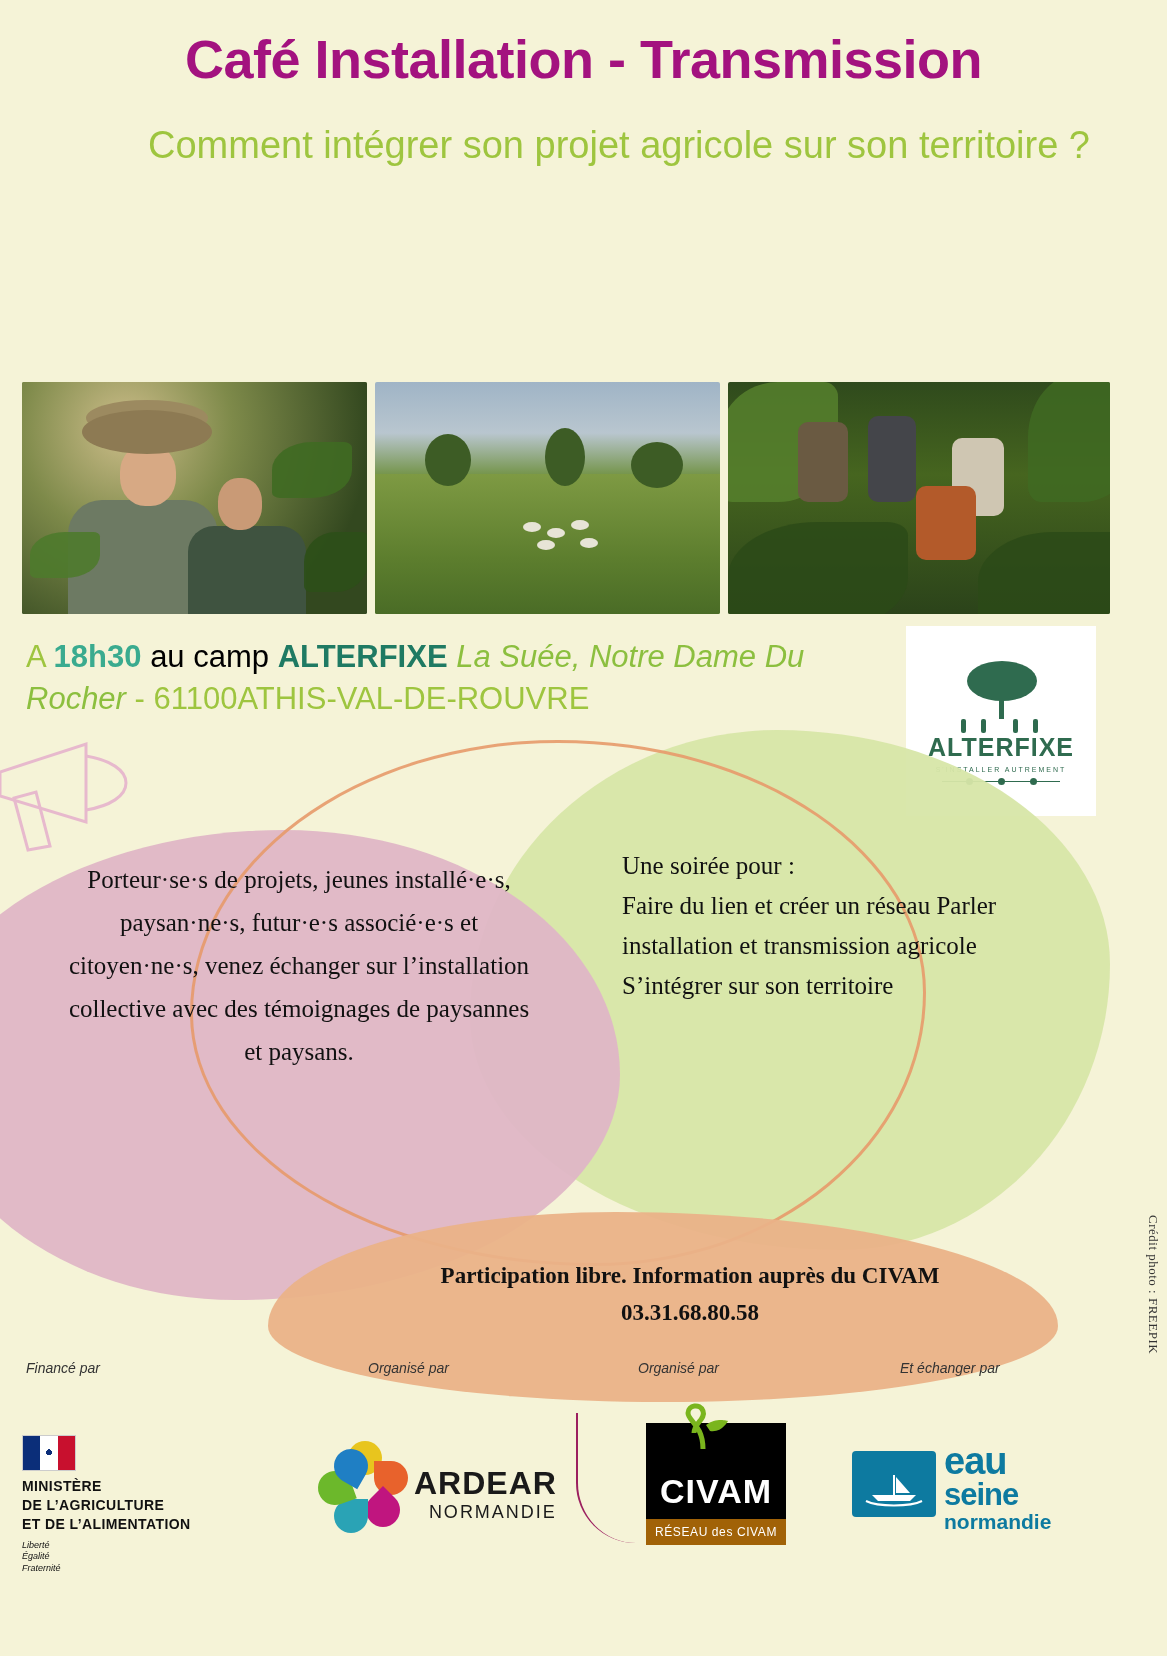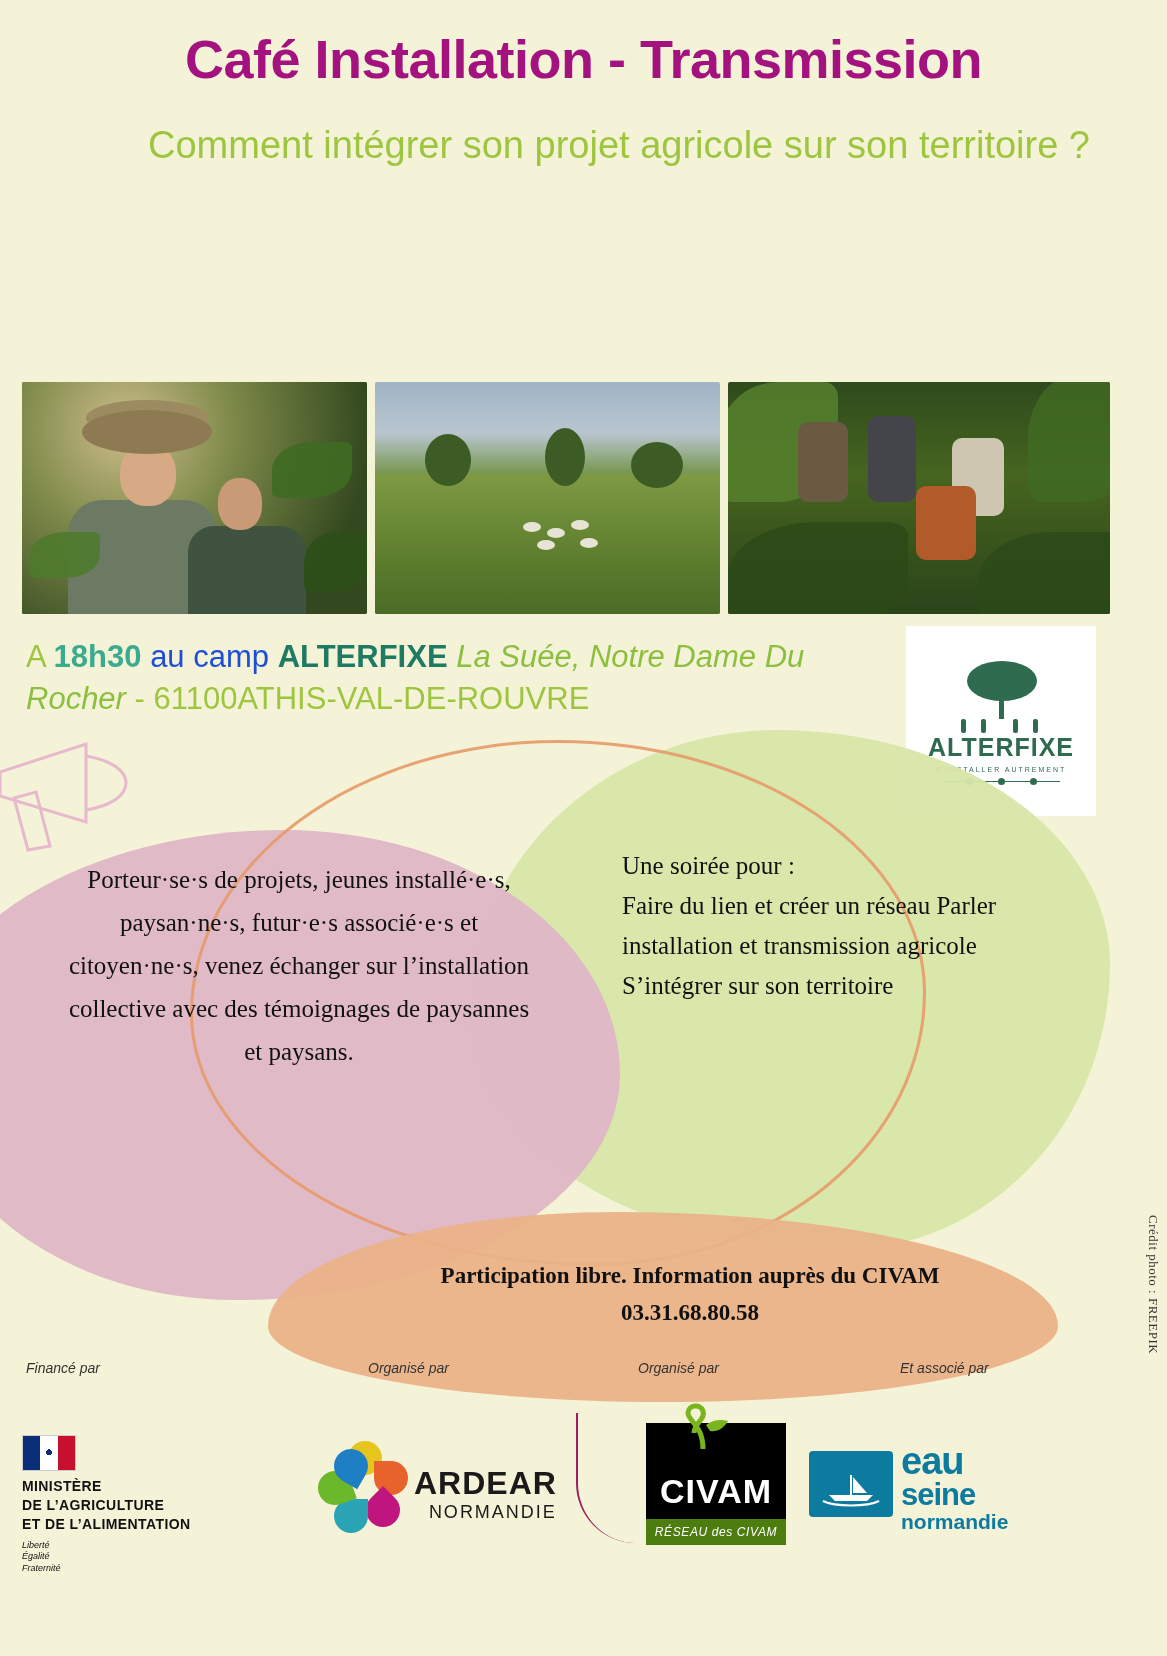--- a/index.html
+++ b/index.html
@@ -95,21 +95,21 @@
     position: absolute;
     top: 636px;
     left: 26px;
     width: 880px;
     font-size: 31px;
     line-height: 1.35;
     color: #9ec53f;
   }
   .timeplace .tp-a { color:#9ec53f; }
   .timeplace .tp-time { color:#3aab8f; font-weight:bold; }
-  .timeplace .tp-camp { color:#1d4ed8; }
+  .timeplace .tp-camp { color:#000000; }
   .timeplace .tp-name { color:#1f7a63; font-weight:bold; }
   .timeplace .tp-loc { color:#8cbf3f; font-style: italic; }
   .timeplace .tp-addr { color:#9ec53f; }
 
   
   .alterfixe-box {
     position: absolute;
     top: 626px;
     left: 906px;
     width: 190px;
@@ -216,25 +216,25 @@
   .ard-pet { position:absolute; width:34px; height:34px; border-radius:50% 50% 50% 0; }
   .ardear-txt { position:absolute; left:96px; top:28px; }
   .ardear-name { font-size:32px; font-weight:bold; color:#1a1a1a; letter-spacing:1px; }
   .ardear-sub { font-size:18px; color:#1a1a1a; letter-spacing:2px; text-align:right; }
 
   
   .civam { position:absolute; left:646px; top:8px; width:140px; }
   .civam-green { width:140px; height:96px; background:#000000; position:relative; }
   .civam-name { position:absolute; bottom:8px; left:0; width:140px; text-align:center; color:#fff; font-size:34px; font-weight:bold; letter-spacing:1px;}
   .civam-spiral { position:absolute; left:30px; top:-24px; width:54px; height:54px; }
-  .civam-orange { width:140px; height:26px; background:#4d7c0f; color:#fff; font-size:12px; display:flex; align-items:center; justify-content:center; letter-spacing:.6px;font-style:italic;}
+  .civam-orange { width:140px; height:26px; background:#a16207; color:#fff; font-size:12px; display:flex; align-items:center; justify-content:center; letter-spacing:.6px;}
   .civam-stem { position:absolute; left:-70px; top:-10px; width:80px; height:130px; border-left:2px solid #9b1f5f; border-radius:0 0 0 60px; }
 
   
-  .eau { position:absolute; left:809px; top:28px; width:260px; height:96px; }
+  .eau { position:absolute; left:852px; top:28px; width:260px; height:96px; }
   .eau-badge { position:absolute; left:0; top:8px; width:84px; height:66px; background:#0d7aa0; border-radius:4px; }
   .eau-boat { position:absolute; left:10px; top:20px; width:64px; height:40px; }
   .eau-txt { position:absolute; left:92px; top:0; color:#0d7aa0; }
   .eau-l1 { font-size:38px; font-weight:bold; letter-spacing:-1px; line-height:.95; }
   .eau-l2 { font-size:31px; font-weight:bold; letter-spacing:-1px; line-height:1; }
   .eau-l3 { font-size:21px; font-weight:bold; letter-spacing:0px; line-height:1.1; text-align:right; }
 
   .bottom-strip { position:absolute; left:0; bottom:0; width:1167px; height:10px; background:#f5f3d7; }
 </style>
 </head>
@@ -332,21 +332,21 @@
     <div>Participation libre. Information auprès du CIVAM</div>
     <div>03.31.68.80.58</div>
   </div>
 
   <div class="credit">Crédit photo : FREEPIK</div>
 
   <div class="footer-labels">
     <span class="f-label" style="left:26px;">Financé par</span>
     <span class="f-label" style="left:368px;">Organisé par</span>
     <span class="f-label" style="left:638px;">Organisé par</span>
-    <span class="f-label" style="left:900px;">Et associé par</span>
+    <span class="f-label" style="left:900px;">Et échanger par</span>
   </div>
 
   <div class="logos">
 
     <div class="min-logo">
       <div class="min-flag">
         <i class="min-blue"></i>
         <i class="min-white"></i>
         <i class="min-red"></i>
       </div>

